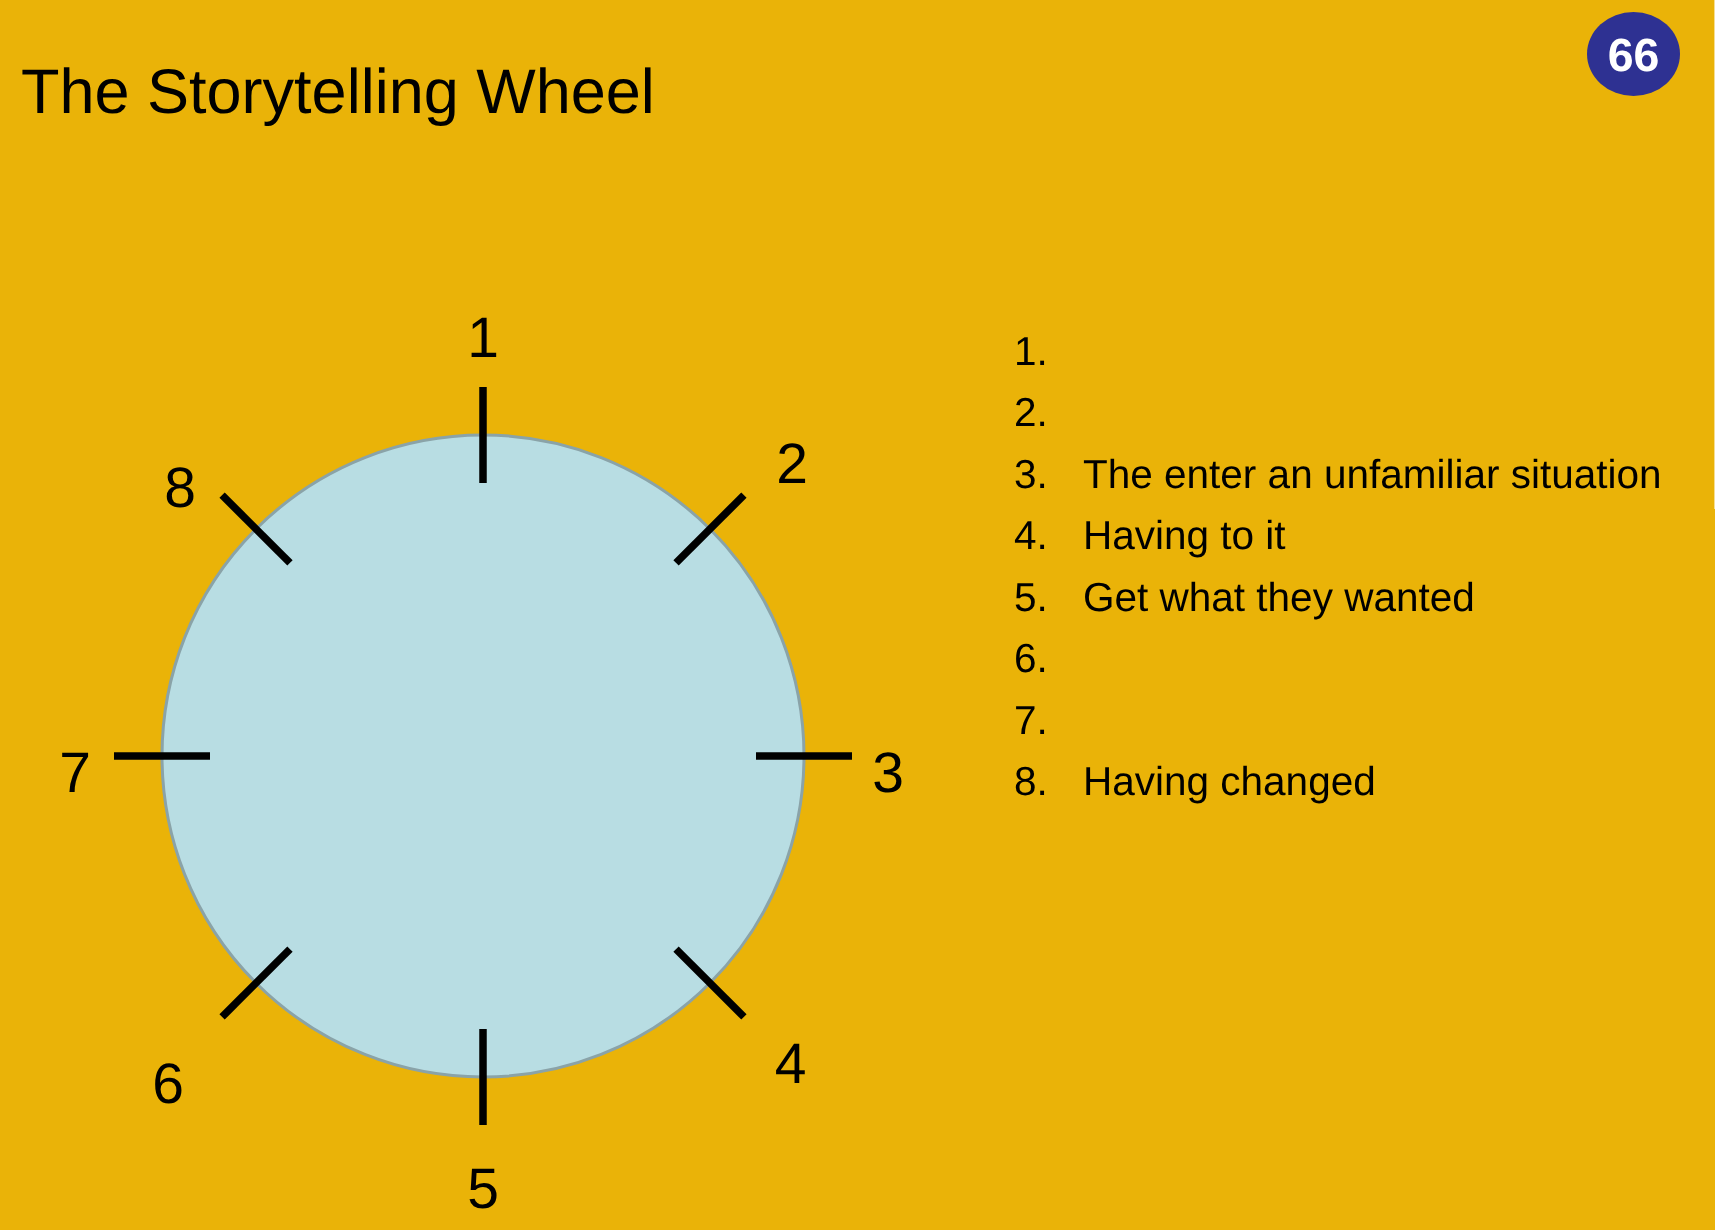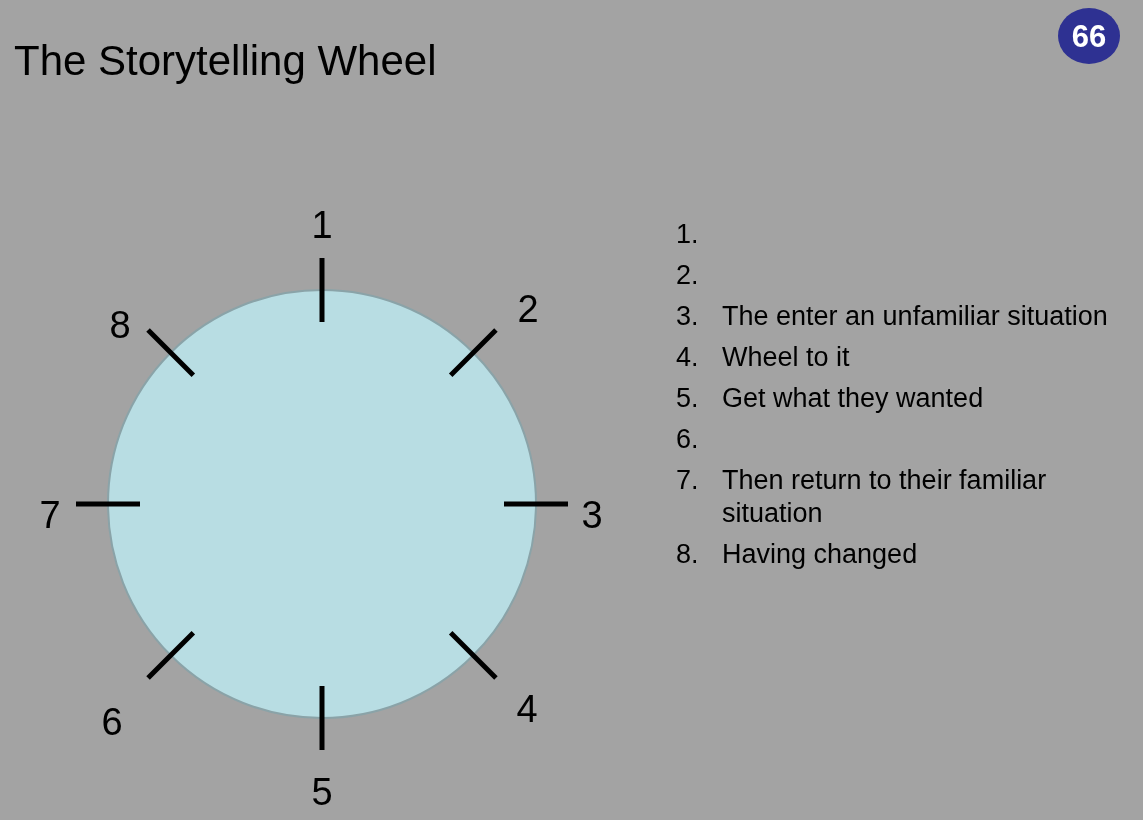--- a/index.html
+++ b/index.html
@@ -9,21 +9,21 @@
     background: #ffffff;
   }
   body {
     font-family: "Liberation Sans", sans-serif;
     color: #000000;
   }
   #slide {
     position: relative;
     width: 1143px;
     height: 820px;
-    background: #a3a3a3;
+    background: #eab308;
     overflow: hidden;
   }
 
   
   #page-badge {
     position: absolute;
     left: 1058px;
     top: 8px;
     width: 62px;
     height: 56px;
@@ -142,32 +142,31 @@
       </div>
       <div class="step-row">
         <div class="step-num">2.</div>
       </div>
       <div class="step-row">
         <div class="step-num">3.</div>
         <div class="step-text">The enter an unfamiliar situation</div>
       </div>
       <div class="step-row">
         <div class="step-num">4.</div>
-        <div class="step-text">Wheel to it</div>
+        <div class="step-text">Having to it</div>
       </div>
       <div class="step-row">
         <div class="step-num">5.</div>
         <div class="step-text">Get what they wanted</div>
       </div>
       <div class="step-row">
         <div class="step-num">6.</div>
       </div>
       <div class="step-row">
         <div class="step-num">7.</div>
-        <div class="step-text">Then return to their familiar situation</div>
       </div>
       <div class="step-row">
         <div class="step-num">8.</div>
         <div class="step-text">Having changed</div>
       </div>
     </div>
 
 </div>
 
 </body></html>

